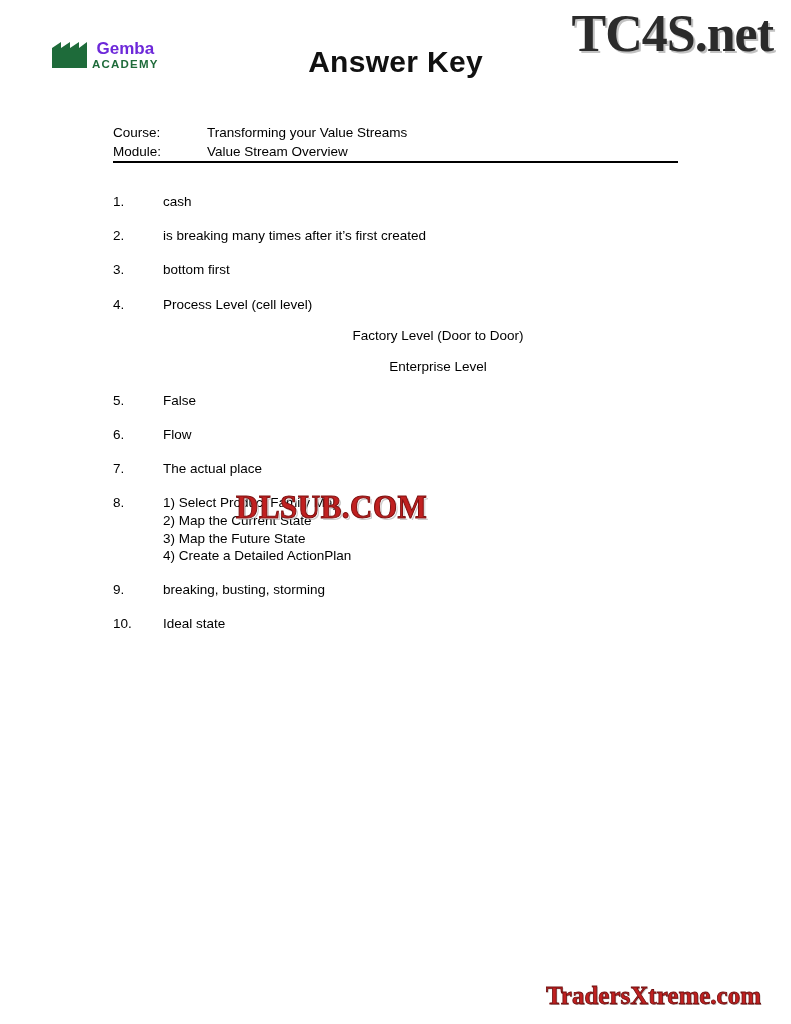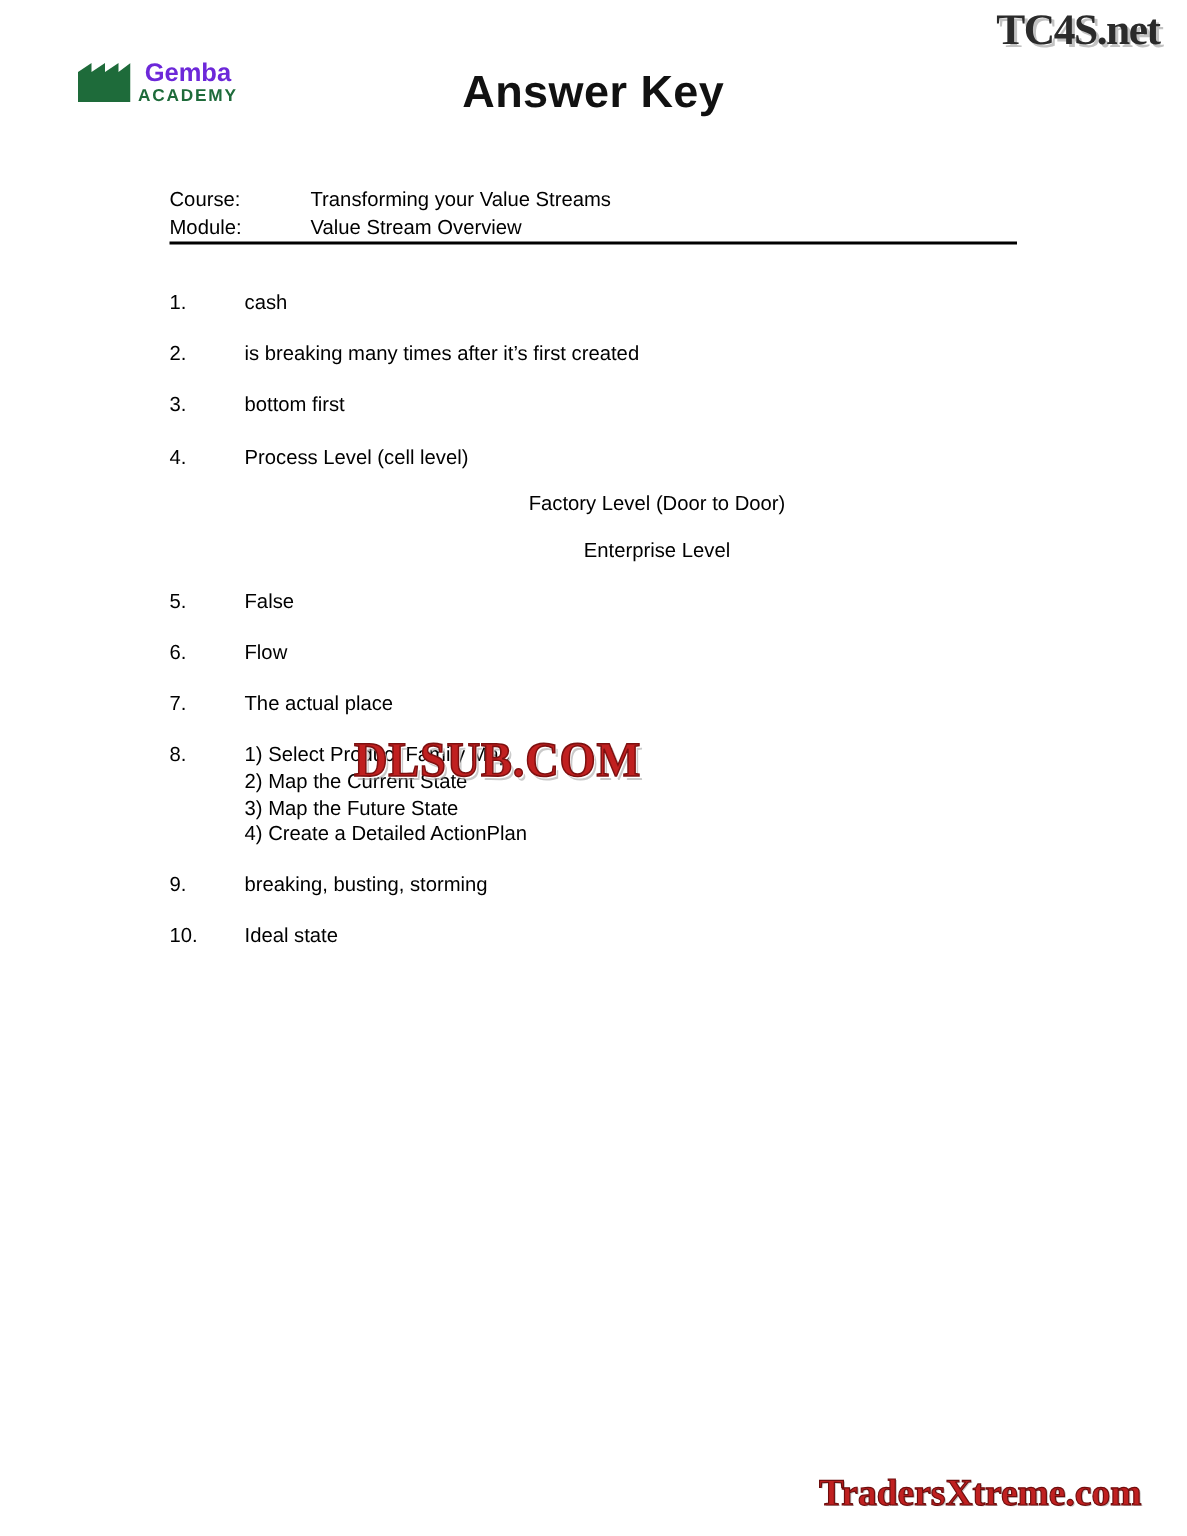--- a/index.html
+++ b/index.html
@@ -24,21 +24,21 @@
     background: #ffffff;
   }
 
   
   .wm-top {
     position: absolute;
     right: 18px;
     top: 4px;
     font-family: "Liberation Serif", serif;
     font-weight: bold;
-    font-size: 29px;
+    font-size: 52px;
     letter-spacing: -1px;
     color: #2b2b2b;
     text-shadow: 2px 2px 0 rgba(120,120,120,0.45);
     white-space: nowrap;
   }
 
   
   .logo {
     position: absolute;
     left: 52px;

